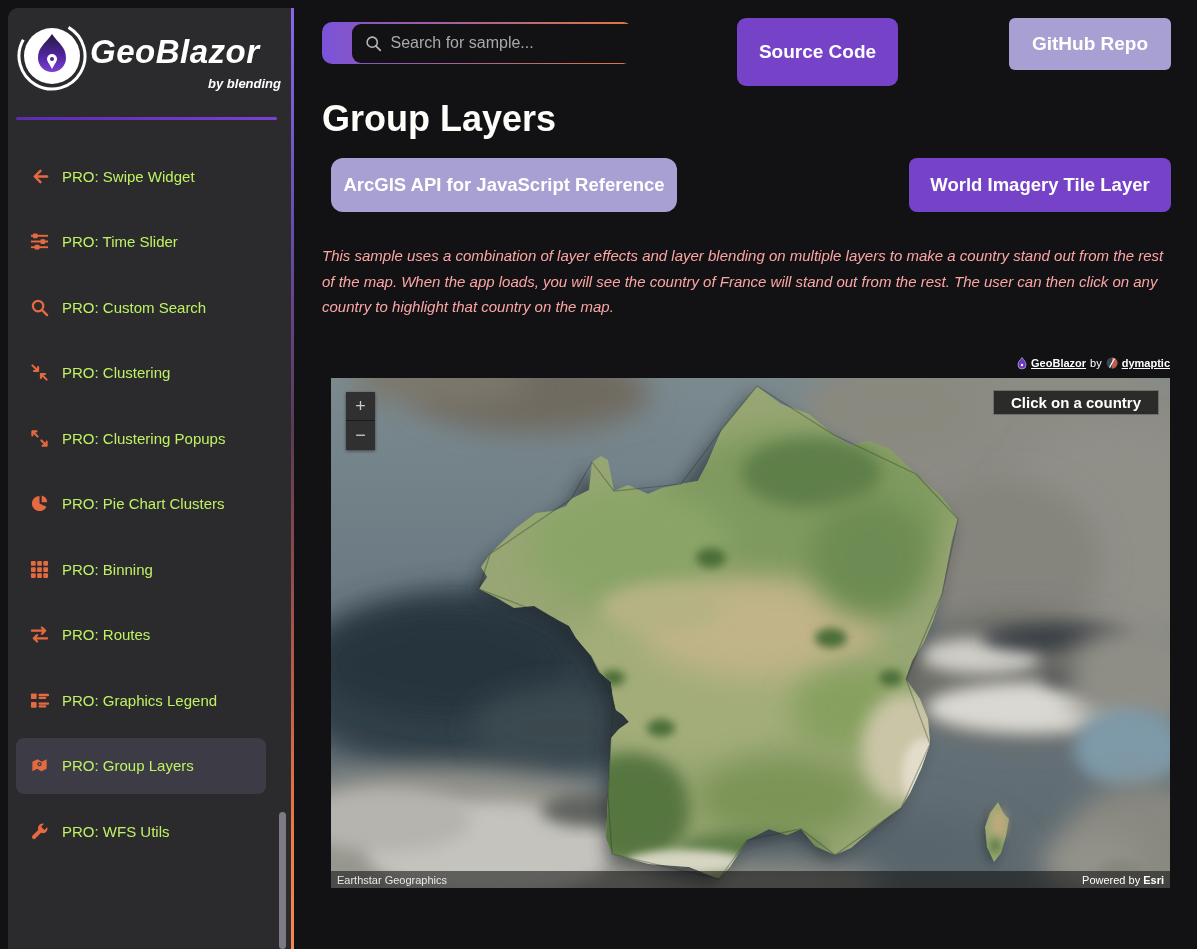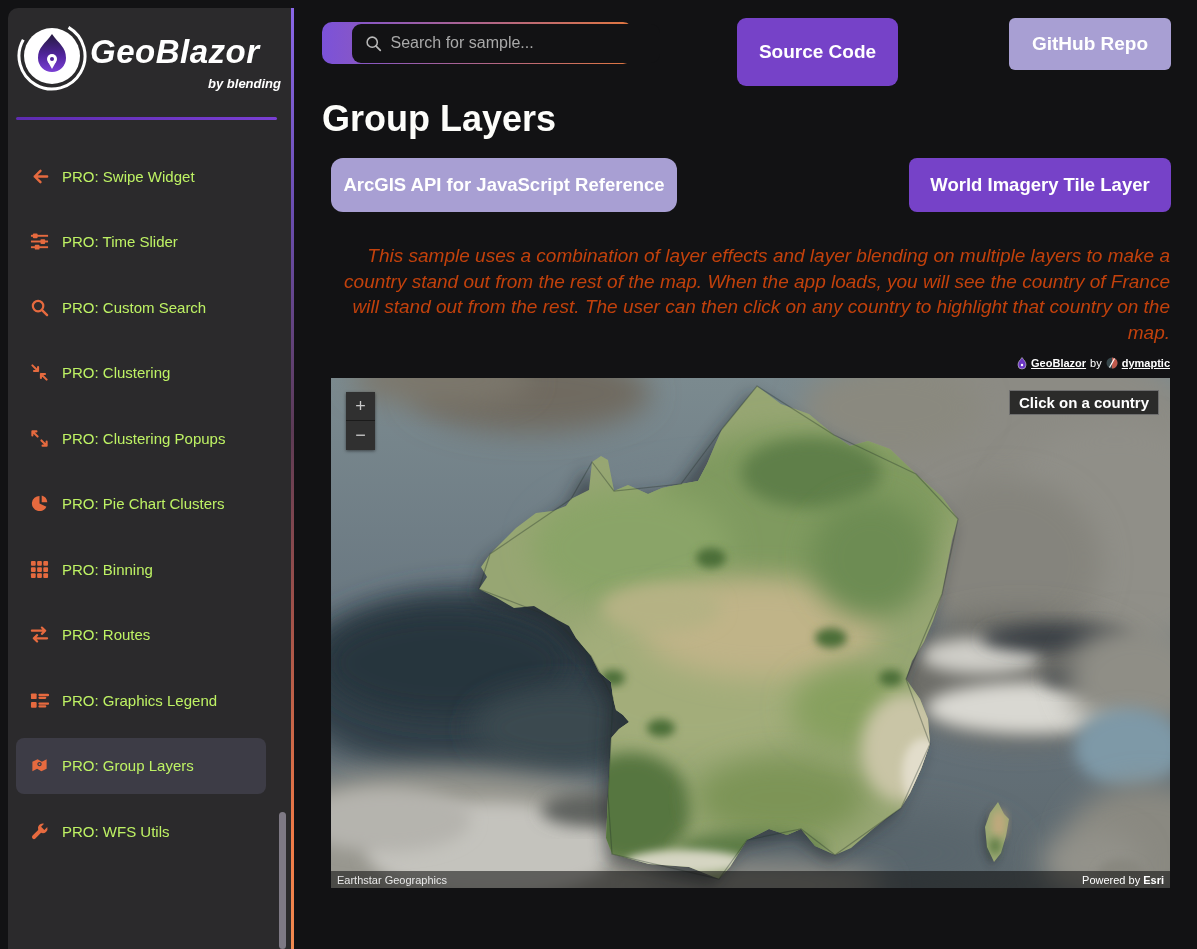--- a/index.html
+++ b/index.html
@@ -44,42 +44,42 @@
   #btn-source { left:737px; top:18px; width:161px; height:68px; border-radius:9px;
     background:#7642c8; font-size:19px; }
   #btn-github { left:1009px; top:18px; width:162px; height:52px; border-radius:6px;
     background:#a89fd3; font-size:19px; }
   #btn-arcgis { left:331px; top:158px; width:346px; height:54px; border-radius:12px;
     background:#a89fd3; font-size:18.5px; }
   #btn-imagery { left:909px; top:158px; width:262px; height:54px; border-radius:8px;
     background:#7642c8; font-size:18.5px; }
 
   #page-heading { left:322px; top:98px; color:#fdfdfa; font-size:36px; font-weight:700; }
-  #description { left:322px; top:243px; width:848px; color:#c2410c;
-    font-size:19px; line-height:25.5px; font-style:italic;text-align:right; }
+  #description { left:322px; top:243px; width:848px; color:#fca5a5;
+    font-size:15px; line-height:25.5px; font-style:italic; }
 
   
   #map-attr { left:331px; top:354px; width:839px; height:18px; display:flex;
     justify-content:flex-end; align-items:center; gap:4px; color:#fff;
     font-size:11px; font-weight:700; }
   .attr-link { text-decoration:underline; cursor:pointer; }
 
   
   #map { left:331px; top:378px; width:839px; height:510px; background:#6b7a80;
     overflow:hidden; cursor:pointer; }
   #map svg.terrain { position:absolute; left:0; top:0; }
 
   #zoom-ctl { position:absolute; left:15px; top:14px; width:29px;
     box-shadow:0 1px 3px rgba(0,0,0,.5); }
   .zoom-btn { width:29px; height:29px; background:#303030; color:#c9c9c9;
     font-size:18px; display:flex; align-items:center; justify-content:center;
     cursor:pointer; }
   .zoom-btn:first-child { border-bottom:1px solid #1b1b1b; }
 
-  #click-label { position:absolute; right:11px; top:12px; padding:3px 9px;
+  #click-label { position:absolute; right:11px; top:12px; padding:3px 17px;
     background:rgba(22,22,22,.82); border:1px solid #6e6e6e; color:#fff;
     font-size:15px; font-weight:700; }
 
   #map-bottom-bar { position:absolute; left:0; right:0; bottom:0; height:17px;
     background:rgba(12,12,12,.55); display:flex; justify-content:space-between;
     align-items:center; padding:0 6px; color:#e8e8e8; font-size:11px; }
   #powered { color:#fff; }
   #powered b { font-weight:700; }
 </style>
 </head>

